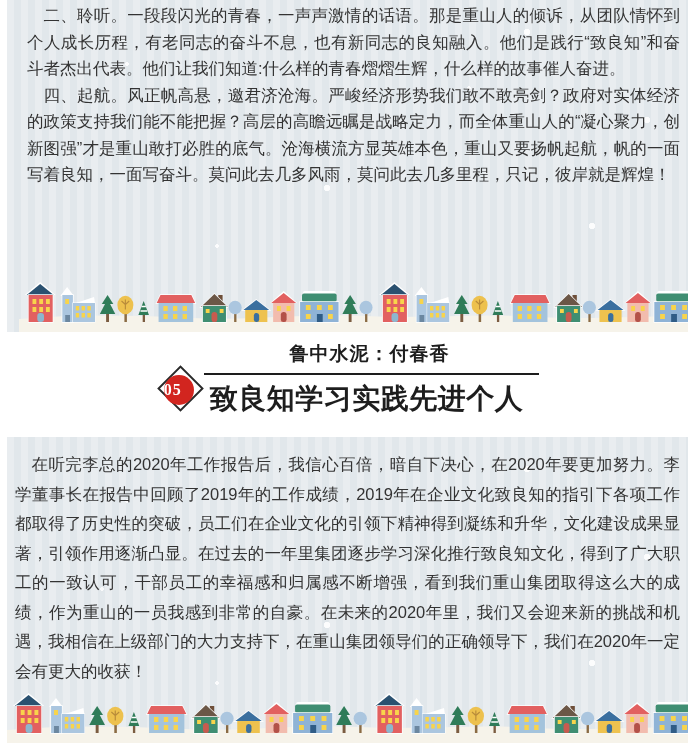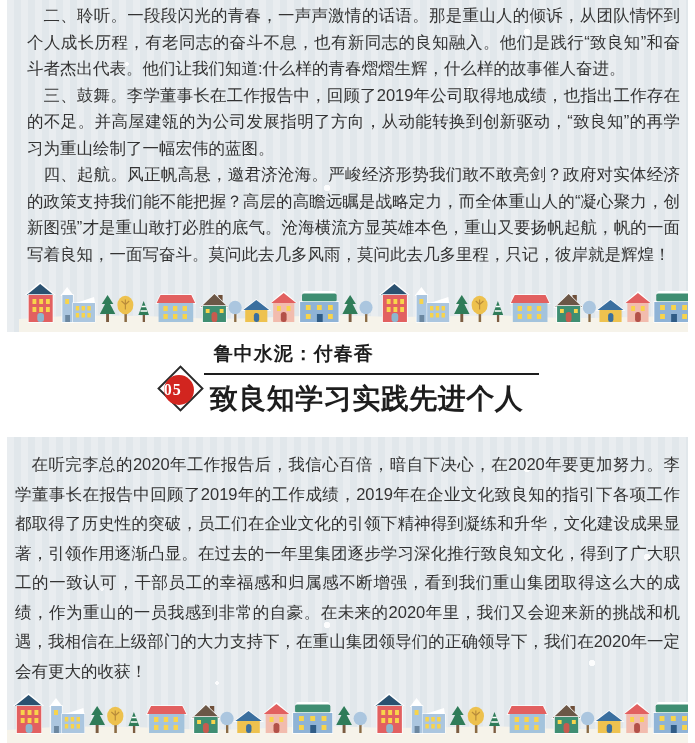--- a/index.html
+++ b/index.html
@@ -83,21 +83,21 @@
     color:#ffffff;
     font:bold 16px/30px "Liberation Serif","DejaVu Serif",serif;
     letter-spacing:1px;
   }
   .header-text{display:flex;flex-direction:column;}
   .header-org{
     font-family:"Liberation Serif","DejaVu Serif",serif;
     font-weight:bold;
     font-size:19px;
     color:#1d1d1d;
-    text-align:left;
+    text-align:center;
     letter-spacing:1px;
     padding:0 14px 6px 10px;
   }
   .header-title{
     border-top:2px solid #1d1d1d;
     font-family:"Liberation Serif","DejaVu Serif",serif;
     font-weight:bold;
     font-size:28px;
     color:#1d1d1d;
     letter-spacing:0.5px;
@@ -106,21 +106,20 @@
   }
 </style>
 </head>
 <body>
 
 <div class="page">
 
   <section class="panel panel-top">
     <div class="panel-text">
       <p>二、聆听。一段段闪光的青春，一声声激情的话语。那是重山人的倾诉，从团队情怀到个人成长历程，有老同志的奋斗不息，也有新同志的良知融入。他们是践行“致良知”和奋斗者杰出代表。他们让我们知道:什么样的青春熠熠生辉，什么样的故事催人奋进。</p>
-      <p>三、鼓舞。李学董事长在工作报告中，回顾了2019年公司取得地成绩，也指出工作存在的不足。并高屋建瓴的为公司发展指明了方向，从动能转换到创新驱动，“致良知”的再学习为重山绘制了一幅宏伟的蓝图。</p>
       <p>四、起航。风正帆高悬，邀君济沧海。严峻经济形势我们敢不敢亮剑？政府对实体经济的政策支持我们能不能把握？高层的高瞻远瞩是战略定力，而全体重山人的“凝心聚力，创新图强”才是重山敢打必胜的底气。沧海横流方显英雄本色，重山又要扬帆起航，帆的一面写着良知，一面写奋斗。莫问此去几多风雨，莫问此去几多里程，只记，彼岸就是辉煌！</p>
     </div>
     <div class="village">
       <svg width="100%" height="50" viewBox="0 0 695 50" preserveAspectRatio="none" aria-hidden="true">
         <defs>
           <g id="i-red">
             <polygon points="14,-2 30,11 -2,11" fill="#ffffff"></polygon>
             <polygon points="14,0 28,11 0,11" fill="#2a5170"></polygon>
             <rect x="2" y="11" width="25" height="27" fill="#e26060" stroke="#ffffff" stroke-width="1.5" paint-order="stroke"></rect>
             <rect x="6" y="15" width="4" height="5" fill="#f8d44b"></rect>

